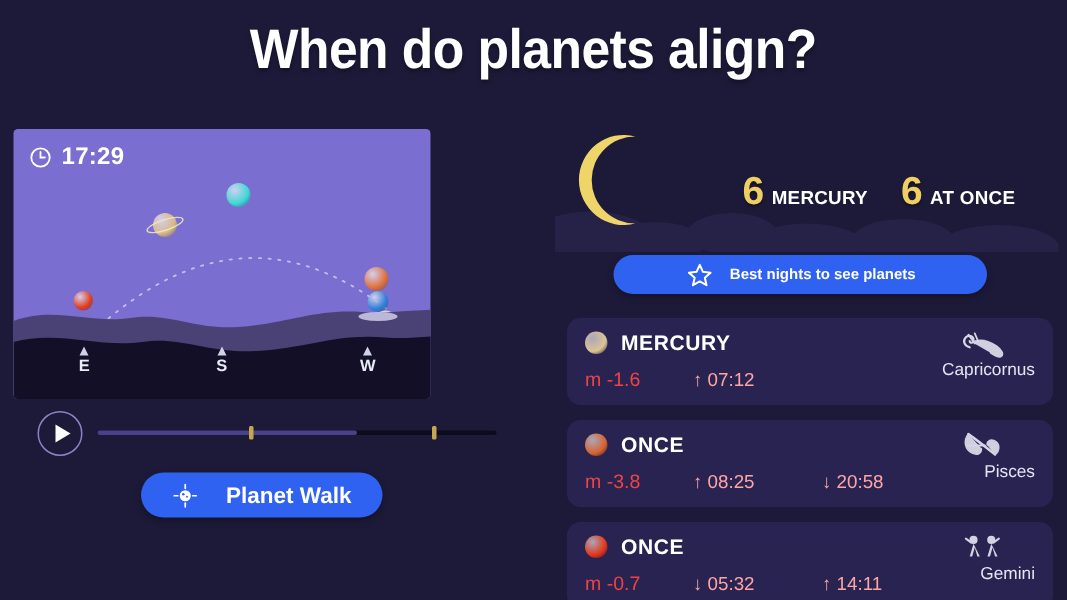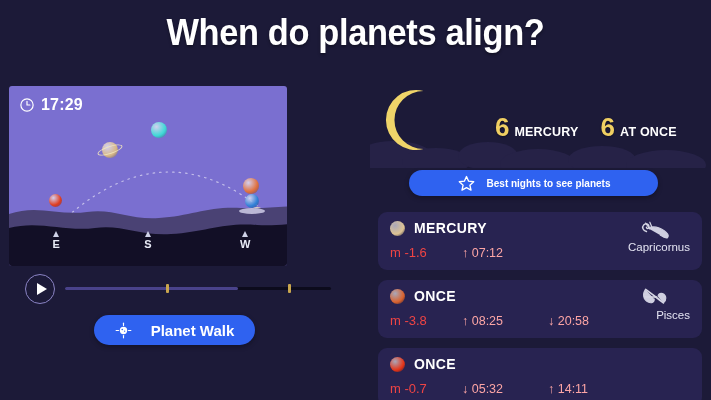--- a/index.html
+++ b/index.html
@@ -323,16 +323,28 @@
       <div class="card">
         <div class="card-head">
           <span class="pdot" style="background:radial-gradient(circle at 34% 30%, #ffffff99 0%, #e53417 60%, #00000044 100%)"></span>
           <span class="pname">ONCE</span>
         </div>
         <div class="card-row">
           <span class="mag">m -0.7</span>
           <span class="rise">↓ 05:32</span>
           <span class="set">↑ 14:11</span>
         </div>
+        <div class="zodiac">
+          <svg class="zod-icon" viewBox="0 0 40 26">
+            <g fill="#d2d2e2">
+              <circle cx="13" cy="7" r="3.2"></circle>
+              <circle cx="27" cy="7" r="3.2"></circle>
+              <path d="M13 10 L10 20 L12 20 L14 13 L16 20 L18 20 Z"></path>
+              <path d="M27 10 L24 20 L26 20 L28 13 L30 20 L32 20 Z"></path>
+              <path d="M7 6 L11 9 M33 6 L29 9" stroke="#d2d2e2" stroke-width="1.6" stroke-linecap="round"></path>
+            </g>
+          </svg>
+          <div class="zod-name">Gemini</div>
+        </div>
       </div>
     </div>
 
 </div>
 
 </body></html>

